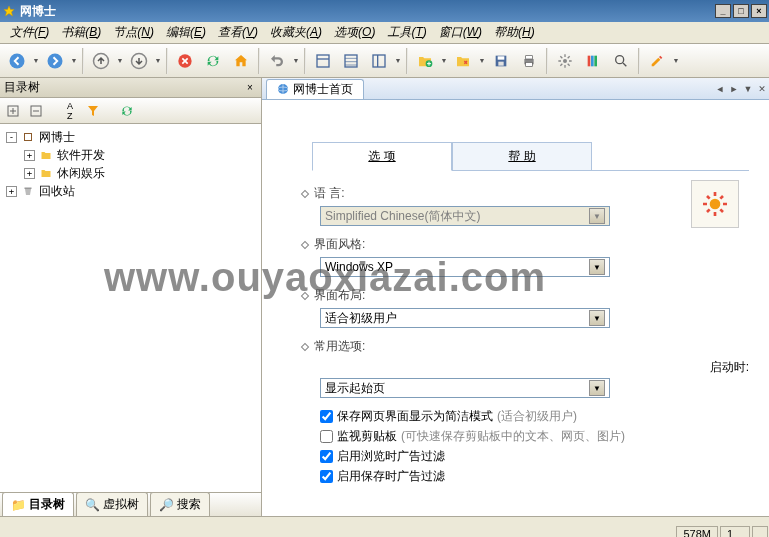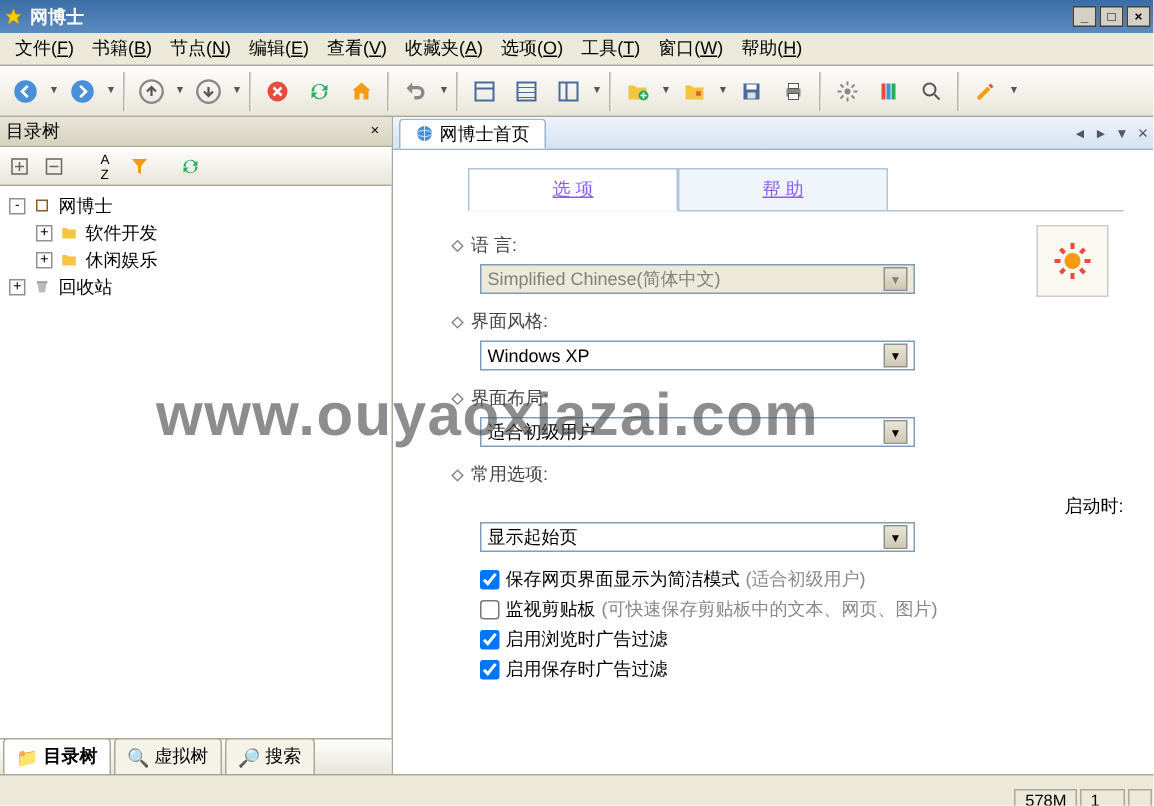--- a/index.html
+++ b/index.html
@@ -5,21 +5,21 @@
 * { box-sizing: border-box; margin: 0; padding: 0; font-family: "Microsoft YaHei", SimSun, Arial, sans-serif; font-size: 12px; }
 body { width: 769px; height: 537px; background: #fff; overflow: hidden; position: relative; }
 
 .titlebar { height: 22px; background: linear-gradient(#3b6ea5,#5a8bc0); display: flex; align-items: center; padding: 0 2px; color: #fff; }
 .titlebar .star { width:14px; height:14px; margin-right:4px; display:flex; align-items:center; justify-content:center; }
 .titlebar .title { flex:1; font-weight: bold; }
 .winbtns { display:flex; }
 .winbtn { width:16px; height:14px; background:#d4d0c8; border:1px solid #404040; margin-left:2px; display:flex; align-items:center; justify-content:center; font-size:9px; font-family:Arial; font-weight:bold; color:#000; }
 
 .menubar { height:22px; background:#ece9d8; border-bottom:1px solid #aca899; display:flex; align-items:center; padding:0 4px; }
-.menuitem { padding:12px 6px; cursor:default; }
+.menuitem { padding:12px 6px; cursor:default;font-style:italic; }
 .menuitem u { text-decoration:underline; }
 
 .toolbar { height:34px; background:linear-gradient(#fefefe,#e8e5d8); border-bottom:1px solid #aca899; display:flex; align-items:center; padding:0 4px; gap:2px; }
 .tbtn { width:26px; height:26px; display:flex; align-items:center; justify-content:center; border:1px solid transparent; }
 .tdrop { width:8px; display:flex; align-items:center; justify-content:center; font-size:7px; color:#555; }
 .tsep { width:2px; height:26px; background:linear-gradient(90deg,#aca899,#fff); margin:0 2px; }
 
 .mainarea { display:flex; height:438px; }
 
 .leftpanel { width:262px; border-right:1px solid #aca899; display:flex; flex-direction:column; background:#fff; }
@@ -32,29 +32,29 @@
 .tnode { display:flex; align-items:center; height:18px; }
 .texp { width:11px; height:11px; border:1px solid #919191; display:flex; align-items:center; justify-content:center; font-size:9px; margin-right:3px; font-family:monospace; line-height:1; }
 .ticon { width:16px; height:14px; margin-right:3px; display:flex; align-items:center; justify-content:center; }
 .tlabel { }
 .depth1 { padding-left:4px; }
 .depth2 { padding-left:22px; }
 .lefttabs { height:24px; background:linear-gradient(#fefefe,#e8e5d8); border-top:1px solid #aca899; display:flex; align-items:flex-end; }
 .lefttab { padding:3px 8px; border:1px solid #aca899; border-bottom:none; background:#f5f3e8; margin-left:2px; border-radius:3px 3px 0 0; display:flex; align-items:center; gap:3px; font-size:11px; }
 .lefttab.active { background:#fff; font-weight:bold; }
 
-.rightpanel { flex:1; display:flex; flex-direction:column; }
+.rightpanel { flex:1; display:flex; flex-direction:column;gap:30px; }
 .tabhdr { height:22px; background:linear-gradient(#eef3fa,#d5e2f2); border-bottom:1px solid #99b4d1; display:flex; align-items:center; }
 .doctab { height:20px; padding:0 10px; background:#fff; border:1px solid #99b4d1; border-bottom:none; margin-left:4px; border-radius:3px 3px 0 0; display:flex; align-items:center; gap:4px; font-size:11px; }
 .tabspacer { flex:1; }
 .tabctl { width:14px; font-size:9px; color:#555; text-align:center; }
 
 .content { flex:1; background:#fff; padding:12px 20px; overflow:auto; position:relative; }
 .innertabs { display:flex; border-bottom:1px solid #b0c4de; margin-bottom:14px; margin-left:30px; }
-.innertab { width:140px; text-align:center; padding:5px 0; border:1px solid #b0c4de; border-bottom:none; background:#f0f5fb; color:#8b5cf6; cursor:pointer; }
+.innertab { width:140px; text-align:center; padding:5px 0; border:1px solid #b0c4de; border-bottom:none; background:#f0f5fb; color:#000000; cursor:pointer; }
 .innertab.active { background:#fff; border-bottom:1px solid #fff; margin-bottom:-1px; text-decoration:underline; }
 .innertab:not(.active) { text-decoration:underline; }
 
 .section { margin-bottom:10px; margin-left:20px; }
 .slabel { color:#444; margin-bottom:4px; display:flex; align-items:center; gap:6px; }
 .diamond { width:6px; height:6px; border:1px solid #888; transform:rotate(45deg); }
 .selwrap { margin-left:18px; }
 .sel { width:290px; height:20px; border:1px solid #7f9db9; background:#fff; display:flex; align-items:center; padding:0 4px; font-family:monospace,SimSun; font-size:12px; }
 .sel.disabled { background:#ece9d8; color:#808080; }
 .selbtn { width:16px; height:16px; margin-left:auto; background:linear-gradient(#e8e5d8,#cfc8b0); border:1px solid #919191; display:flex; align-items:center; justify-content:center; font-size:8px; }

